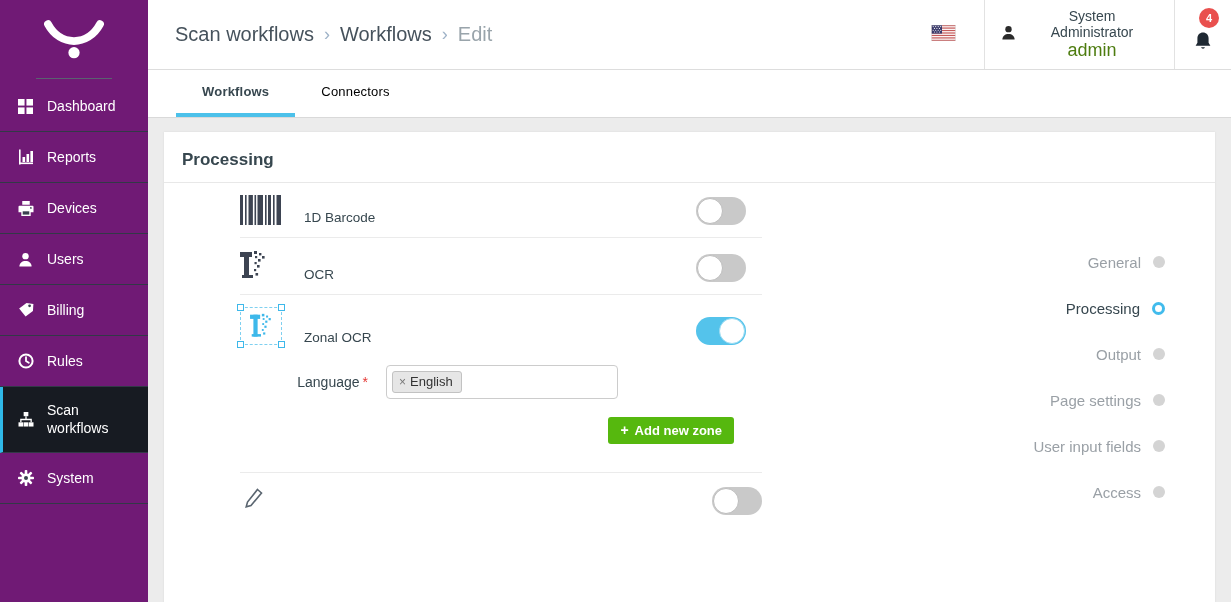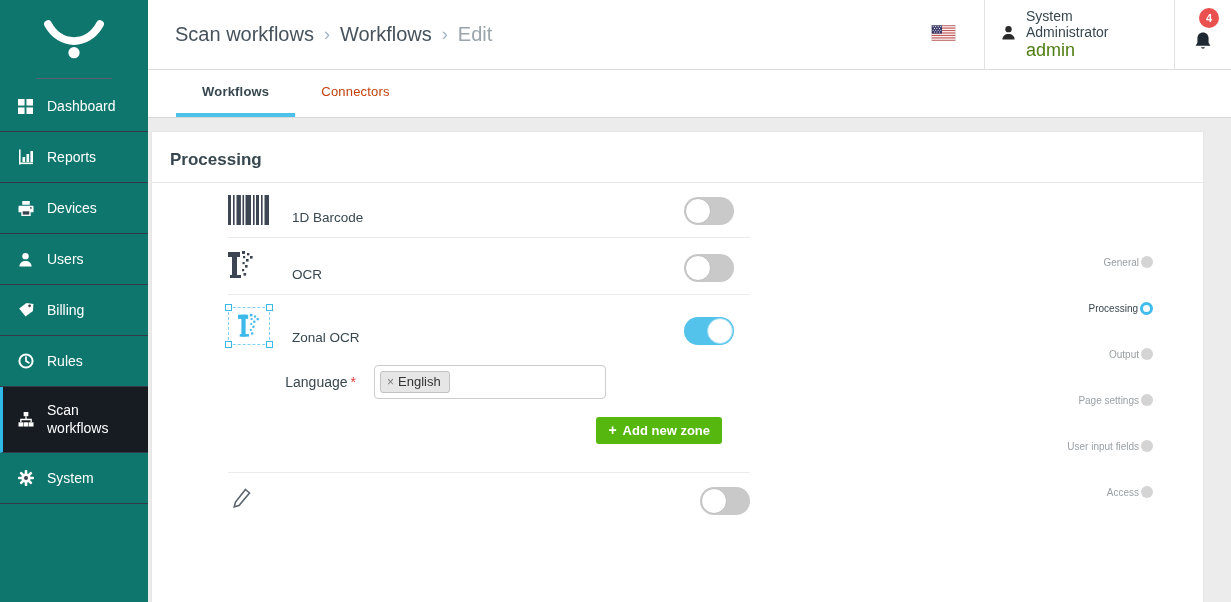--- a/index.html
+++ b/index.html
@@ -1,58 +1,58 @@
 <!DOCTYPE html>
 <html><head>
 <meta charset="utf-8">
 <style>
   * { margin:0; padding:0; box-sizing:border-box; }
   html,body { width:1231px; height:602px; overflow:hidden; background:#ececec;
               font-family:"Liberation Sans", sans-serif; }
   .app { display:flex; width:1231px; height:602px; }
 
   
-  .sidebar { width:148px; background:#0f766e; color:#fff; flex-shrink:0; display:flex; flex-direction:column; }
+  .sidebar { width:148px; background:#701a75; color:#fff; flex-shrink:0; display:flex; flex-direction:column; }
   .logo-wrap { padding:12px 0 0 0; display:flex; flex-direction:column; align-items:center; }
   .logo-divider { width:76px; height:1px; background:#5a6170; margin:10px auto 0 auto; }
   .side-nav { margin-top:2px; }
   .side-item { display:flex; align-items:center; gap:13px; padding:0 0 0 17px; min-height:51px;
                border-bottom:1px solid #323947; cursor:pointer; font-size:14px; color:#fff; }
   .side-item .s-icon { width:17px; height:17px; flex-shrink:0; display:flex; align-items:center; justify-content:center; }
   .side-item.active { background:#171b22; border-left:3px solid #2fb9e9; padding-left:14px; min-height:66px; }
   .side-item.active .label { max-width:78px; line-height:1.25; }
 
   
   .main { flex:1; display:flex; flex-direction:column; background:#ececec; }
 
   
   .topbar { height:70px; background:#fff; border-bottom:1px solid #ddd; display:flex; align-items:stretch; }
   .breadcrumb { display:flex; align-items:center; gap:10px; font-size:20px; color:#46525c; margin-left:27px; flex:1; }
   .crumb { cursor:pointer; }
   .crumb-sep { color:#9fb3c8; font-size:18px; }
   .crumb-current { color:#99a4ab; }
-  .top-right { display:flex; align-items:stretch; }
+  .top-right { display:flex; align-items:stretch;text-align:center; }
   .flag-box { display:flex; align-items:center; padding:0 28px; border-right:1px solid #e2e2e2; cursor:pointer; }
   .user-box { display:flex; align-items:center; gap:10px; padding:0 16px; width:190px; border-right:1px solid #e2e2e2; cursor:pointer; }
   .user-text { line-height:1.15; }
   .user-name { font-size:14px; color:#37474f; }
   .user-sub  { font-size:18px; color:#4d7c0f; }
   .bell-box { position:relative; width:56px; display:flex; align-items:center; justify-content:center; cursor:pointer; }
   .badge { position:absolute; top:8px; right:12px; background:#e9504e; color:#fff; font-size:11px; font-weight:bold;
            width:20px; height:20px; border-radius:50%; display:flex; align-items:center; justify-content:center; }
   .bell-glyph { margin-top:18px; }
 
   
   .tabbar { height:48px; background:#fff; border-bottom:1px solid #d9d9d9; display:flex; padding-left:28px; }
-  .tab { padding:0 26px; display:flex; align-items:center; font-size:13px; color:#c2410c; cursor:pointer;
+  .tab { padding:0 26px; display:flex; align-items:center; font-size:13px; color:#000000; cursor:pointer;
          border-bottom:4px solid transparent; letter-spacing:.2px; }
   .tab.active { color:#37474f; font-weight:bold; border-bottom-color:#4cc1ea; }
 
   
-  .content { flex:1; padding:14px 16px 0 4px; overflow:hidden; }
+  .content { flex:1; padding:14px 16px 0 16px; overflow:hidden; }
   .card { background:#fff; width:1051px; height:600px; position:relative; box-shadow:0 0 2px rgba(0,0,0,.08); }
   .card-title { font-size:17px; color:#37474f; padding:18px 18px 12px 18px; border-bottom:1px solid #e8e8e8; }
 
   .feature-col { margin-left:76px; width:522px; }
   .feature-row { display:flex; align-items:flex-end; padding:12px 0; border-bottom:1px solid #ebebeb; }
   .feature-row.no-border { border-bottom:none; }
   .f-icon { width:44px; display:flex; justify-content:flex-start; }
   .f-label { flex:1; font-size:13.5px; color:#37474f; margin-left:20px; }
 
   
@@ -96,22 +96,22 @@
   .td-edit { border-left:1px solid #e5e5e5; text-align:center; width:68px; }
   .edit-btn { color:#4a5b68; font-size:12.5px; font-weight:bold; cursor:pointer; white-space:nowrap; letter-spacing:.3px; }
   .caret { display:inline-block; margin-left:5px; font-size:9px; color:#4a5b68; transform:translateY(-1px); }
 
   .hr-line { border:none; border-top:1px solid #ebebeb; margin:28px 0 0 0; }
   .partial-row { display:flex; align-items:flex-start; padding-top:14px; }
   .partial-row .f-icon { margin-left:4px; }
 
   
   .section-nav { position:absolute; top:107px; right:50px; }
-  .sn-item { display:flex; align-items:center; justify-content:flex-end; gap:2px; height:46px;
-             font-size:10px; color:#9aa0a6; cursor:pointer; }
+  .sn-item { display:flex; align-items:center; justify-content:flex-end; gap:12px; height:46px;
+             font-size:15px; color:#9aa0a6; cursor:pointer; }
   .sn-dot { width:12px; height:12px; border-radius:50%; background:#d4d4d4; flex-shrink:0; }
   .sn-item.active { color:#37474f; }
   .sn-item.active .sn-dot { width:13px; height:13px; background:#fff; border:3px solid #41bbec; }
 </style>
 </head>
 <body>
 
 <div class="app">
 
   <aside class="sidebar">

